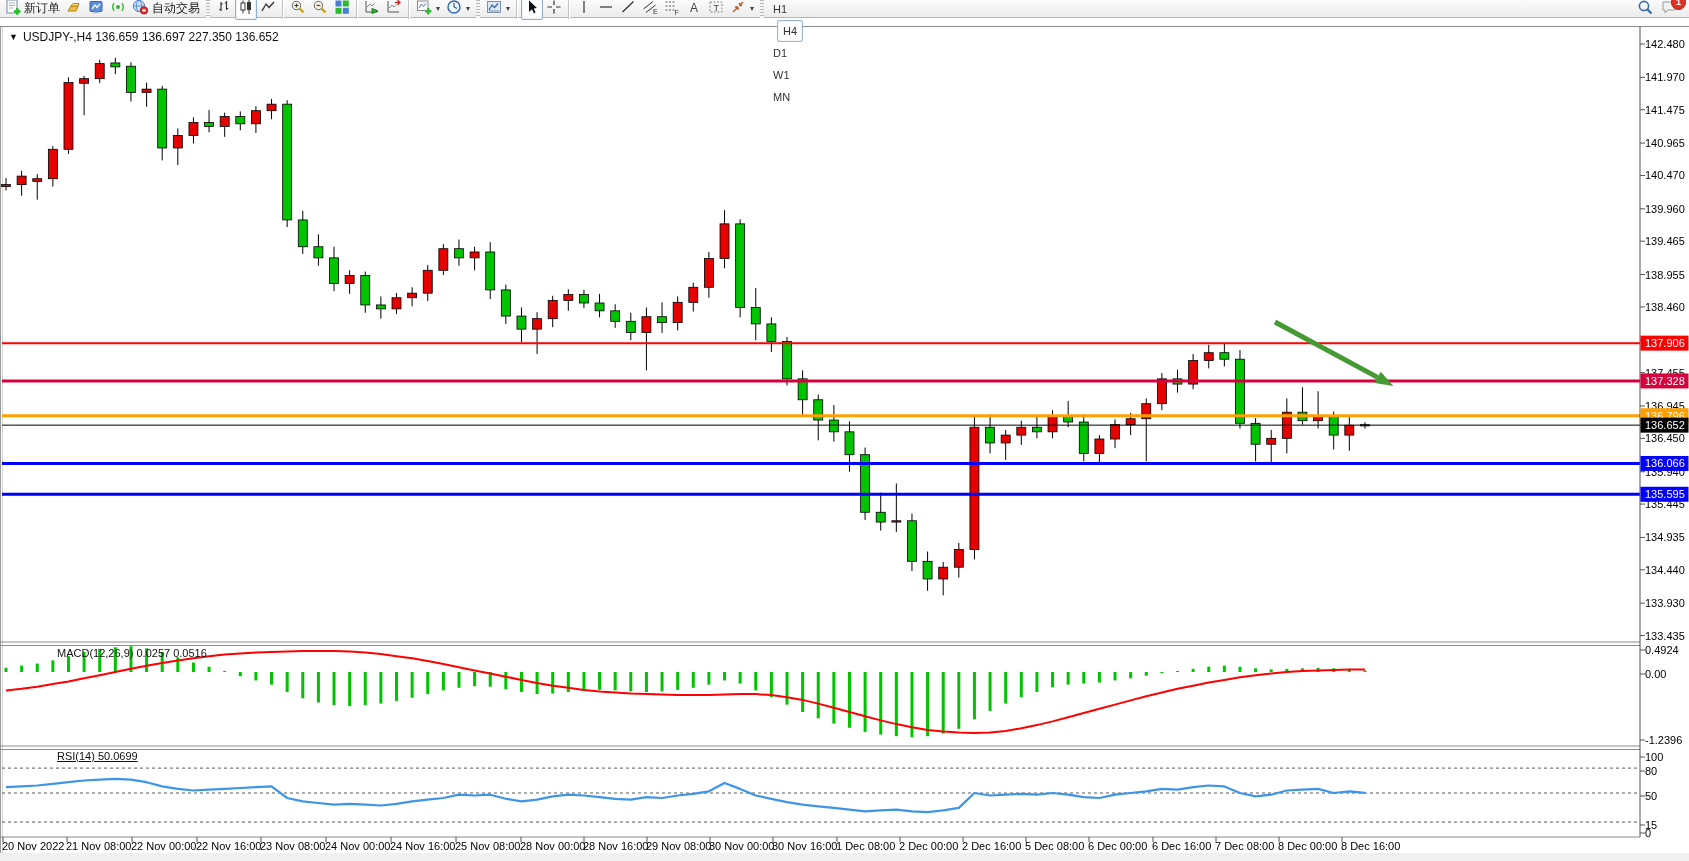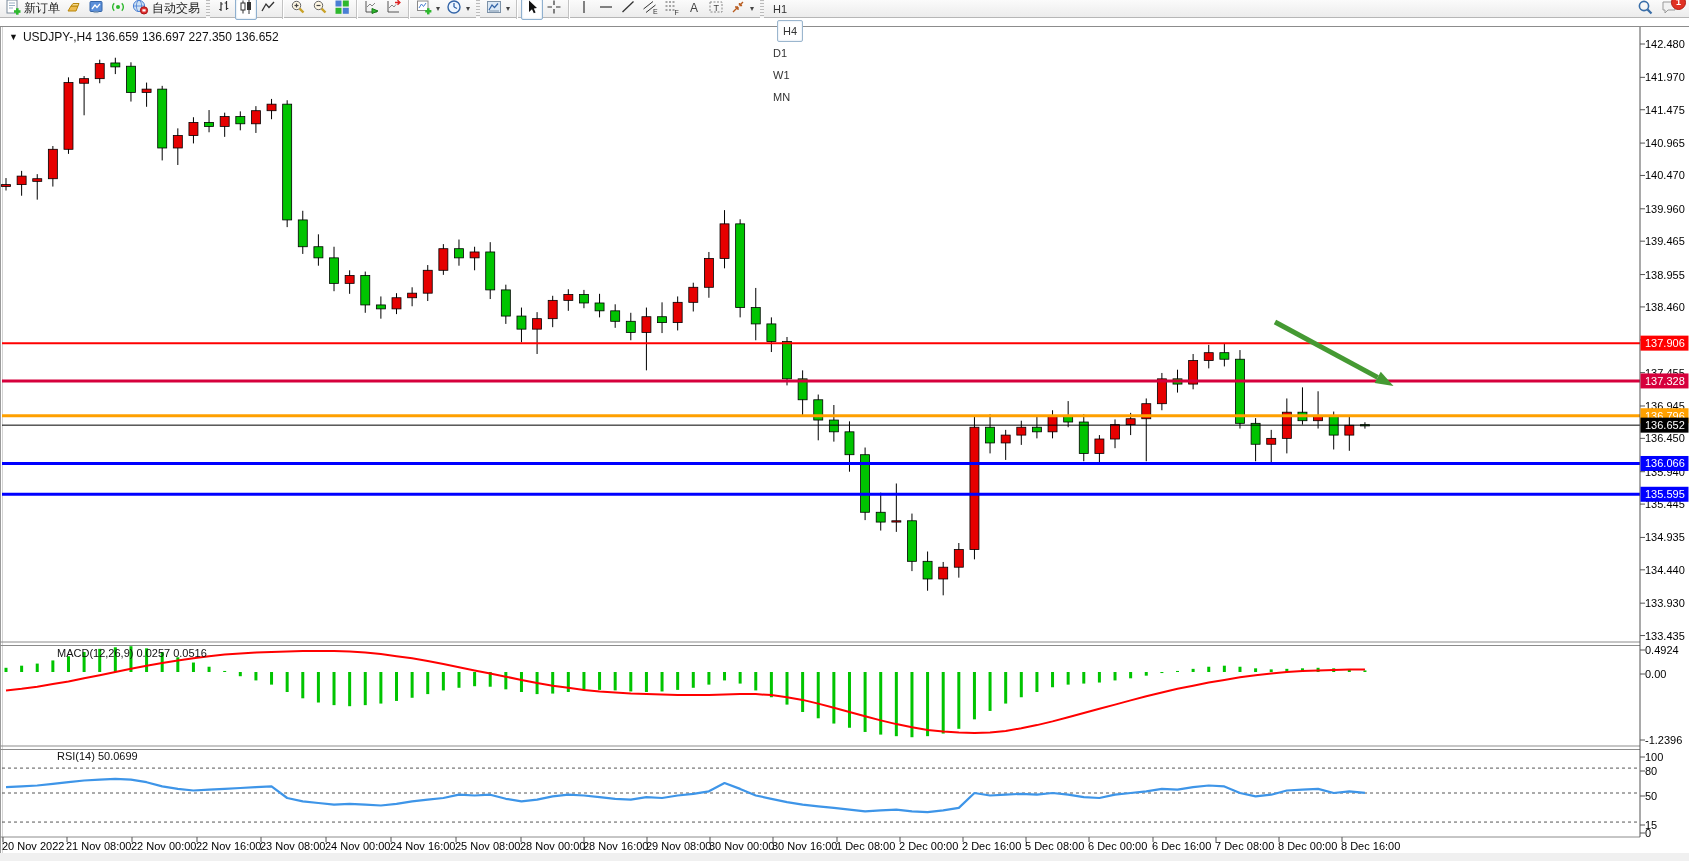--- a/index.html
+++ b/index.html
@@ -21,21 +21,21 @@
       border:1px solid transparent;border-radius:2px;}
   .tf.active{background:#fff;border-color:#9bb6ce;box-shadow:inset 0 0 2px #c4d6e6;margin-left:10px;}
   #right-tools{margin-left:auto;display:flex;align-items:center;margin-right:6px;}
   #badge{position:absolute;top:-4px;right:-6px;width:13px;height:13px;border-radius:50%;
          background:#e03224;color:#fff;font-size:9px;font-weight:bold;display:flex;
          align-items:center;justify-content:center;border:1px solid #b01a10;}
   
   #chart-title{position:absolute;left:9px;top:30px;font-size:12px;color:#111;z-index:5;
                display:flex;align-items:center;gap:5px;pointer-events:none;}
   #macd-label,#rsi-label{position:absolute;left:21px;font-size:11px;color:#111;z-index:5;pointer-events:none;margin-left:36px;}
-  #macd-label{top:647px;} #rsi-label{top:750px;}
+  #macd-label{top:647px;} #rsi-label{top:750px;text-decoration:underline;}
   svg text{font-family:"Liberation Sans","DejaVu Sans",sans-serif;}
 </style>
 </head>
 <body>
 
 <div id="toolbar">
   <div class="tbtn">
     <span>
       <svg width="16" height="16">
           <rect x="2" y="1" width="10" height="13" fill="#fff" stroke="#7a8a9a"></rect>

